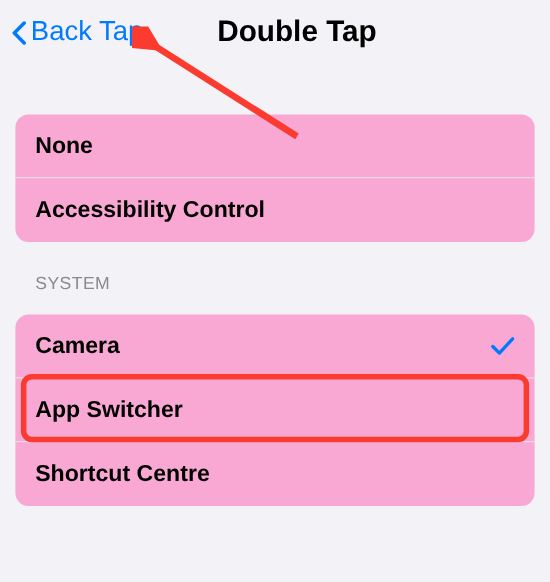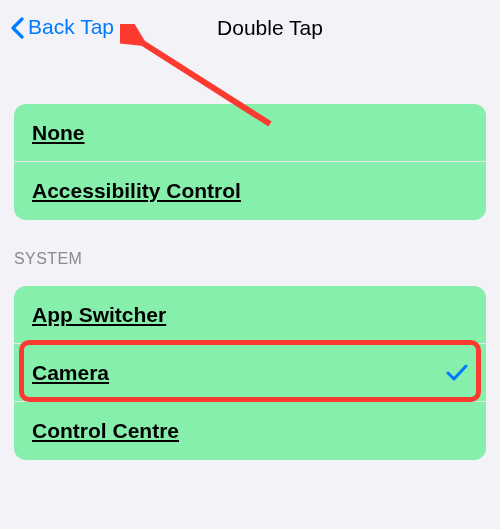--- a/index.html
+++ b/index.html
@@ -13,54 +13,53 @@
     }
     .nav {
       display: flex;
       align-items: center;
       height: 56px;
       padding: 0 8px;
       position: relative;
     }
     .back-btn {
       display: flex;
-      align-items: flex-start;
+      align-items: flex-end;
       gap: 2px;
       color: #007aff;
-      font-size: 21px;
+      font-size: 25px;
       font-weight: 400;
       cursor: pointer;
     }
     .chevron-left {
       width: 18px;
       height: 26px;
       display: flex;
       align-items: center;
       justify-content: center;
     }
     .chevron-left svg { display: block; }
     .nav-title {
       position: absolute;
       left: 50%;
       transform: translateX(-50%);
-      font-size: 21px;
-      font-weight: 400;
+      font-size: 27px;
+      font-weight: 700;
       color: #000;
       padding-left: 40px;
     }
     .group {
       margin: 18px 14px 0;
-      background: #86efac;
+      background: #f9a8d4;
       border-radius: 12px;
       overflow: hidden;
-      text-decoration: underline;
     }
     .group.first { margin-top: 48px; }
     .section-header {
-      margin: 30px 14px 6px;
+      margin: 30px 32px 6px;
       font-size: 16px;
       letter-spacing: 0.4px;
       color: #8a8a8e;
       text-transform: uppercase;
     }
     .row {
       display: flex;
       align-items: center;
       justify-content: space-between;
       min-height: 58px;
@@ -109,32 +108,32 @@
   </div>
   <div class="row">
     <span>Accessibility Control</span>
   </div>
 </div>
 
 <div class="section-header">System</div>
 
 <div class="group">
   <div class="row">
-    <span>App Switcher</span>
-  </div>
-  <div class="row">
     <span>Camera</span>
     <span class="checkmark">
       <svg width="22" height="20" viewBox="0 0 22 20" fill="none">
         <path d="M2 10 L8 16 L20 3" stroke="#007aff" stroke-width="3" stroke-linecap="round" stroke-linejoin="round"></path>
       </svg>
     </span>
   </div>
   <div class="row">
-    <span>Control Centre</span>
+    <span>App Switcher</span>
+  </div>
+  <div class="row">
+    <span>Shortcut Centre</span>
   </div>
 </div>
 
 <div class="highlight-box" style="left:19px; top:340px; width:462px; height:62px;"></div>
 
 <svg class="arrow-annot" style="left:120px; top:24px; width:170px; height:120px;" viewBox="0 0 170 120">
   <defs>
     <marker id="ah" markerWidth="10" markerHeight="10" refX="2" refY="5" orient="auto">
       <path d="M0,5 L10,0 L10,10 Z" fill="#fb3b30"></path>
     </marker>

